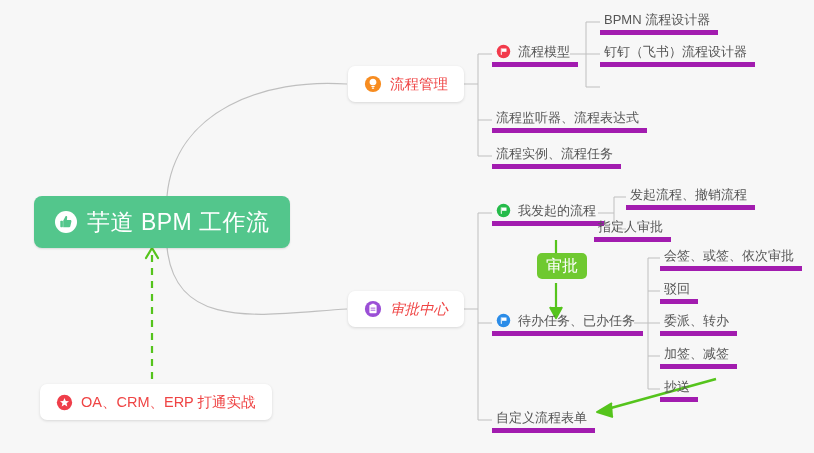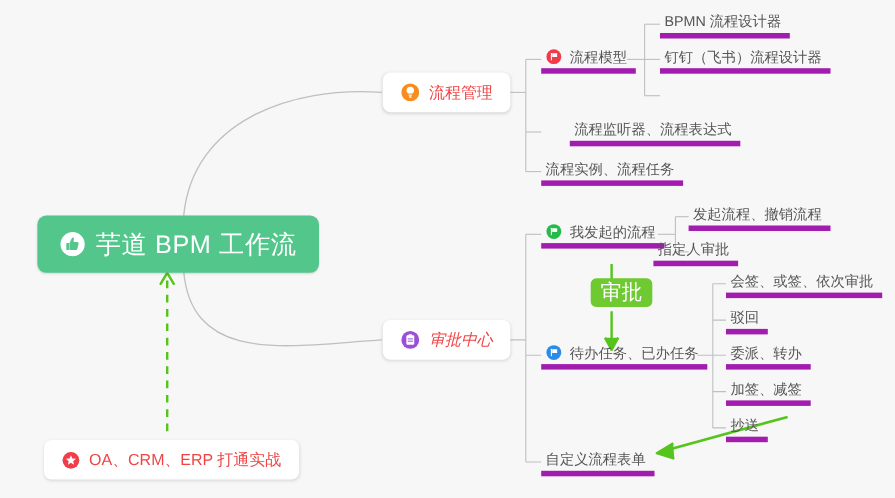--- a/index.html
+++ b/index.html
@@ -93,21 +93,21 @@
   
   .tag-node {
     background: #6fc930;
     border-radius: 5px;
     height: 26px;
     padding: 0 9px;
     justify-content: center;
   }
   .tag-node .label {
     color: #ffffff;
-    font-size: 19px;
+    font-size: 16px;
   }
 </style>
 </head>
 <body>
 
 <div id="canvas">
 
   <svg class="links" viewBox="0 0 814 453">
 
     <path d="M 167 196 C 175 110 265 78 347 84" fill="none" stroke="#bfbfbf" stroke-width="1.2"></path>
@@ -160,21 +160,21 @@
     <span class="icon-wrap">
       <svg width="24" height="24" viewBox="0 0 24 24">
         <circle cx="12" cy="12" r="11" fill="#ffffff"></circle>
         <path d="M9.2 10.8 L11.4 6.4 C11.9 5.5 13.3 5.9 13.2 7 L12.9 10.1 L16.3 10.1 C17.1 10.1 17.6 10.8 17.4 11.5 L16.3 16.2 C16.1 16.9 15.5 17.3 14.8 17.3 L9.2 17.3 Z" fill="#53c68c"></path>
         <rect x="6.3" y="10.8" width="2.6" height="6.5" rx="0.7" fill="#53c68c"></rect>
       </svg>
     </span>
     <span class="label">芋道 BPM 工作流</span>
   </div>
 
-  <div class="node card-node" style="left:40px; top:400px;text-align:right;">
+  <div class="node card-node" style="left:40px; top:384px;text-align:right;">
     <span class="icon-wrap">
       <svg width="17" height="17" viewBox="0 0 20 20">
         <circle cx="10" cy="10" r="9" fill="#ef3e4a"></circle>
         <path d="M10 4.6 L11.5 8.1 L15.3 8.4 L12.4 10.9 L13.3 14.6 L10 12.6 L6.7 14.6 L7.6 10.9 L4.7 8.4 L8.5 8.1 Z" fill="#ffffff"></path>
       </svg>
     </span>
     <span class="label">OA、CRM、ERP 打通实战</span>
   </div>
 
   <div class="node card-node" style="left:348px; top:66px;">
@@ -200,21 +200,21 @@
     <span class="label">流程模型</span>
   </div>
 
   <div class="node plain-node" style="left:600px; top:9px;">
     <span class="label">BPMN 流程设计器</span>
   </div>
   <div class="node plain-node" style="left:600px; top:41px;">
     <span class="label">钉钉（飞书）流程设计器</span>
   </div>
 
-  <div class="node plain-node" style="left:492px; top:107px;margin-left:26px;">
+  <div class="node plain-node" style="left:492px; top:107px;">
     <span class="label">流程监听器、流程表达式</span>
   </div>
   <div class="node plain-node" style="left:492px; top:143px;">
     <span class="label">流程实例、流程任务</span>
   </div>
 
   <div class="node card-node" style="left:348px; top:291px;font-style:italic;">
     <span class="icon-wrap">
       <svg width="18" height="18" viewBox="0 0 20 20">
         <circle cx="10" cy="10" r="9" fill="#9b4fd6"></circle>

